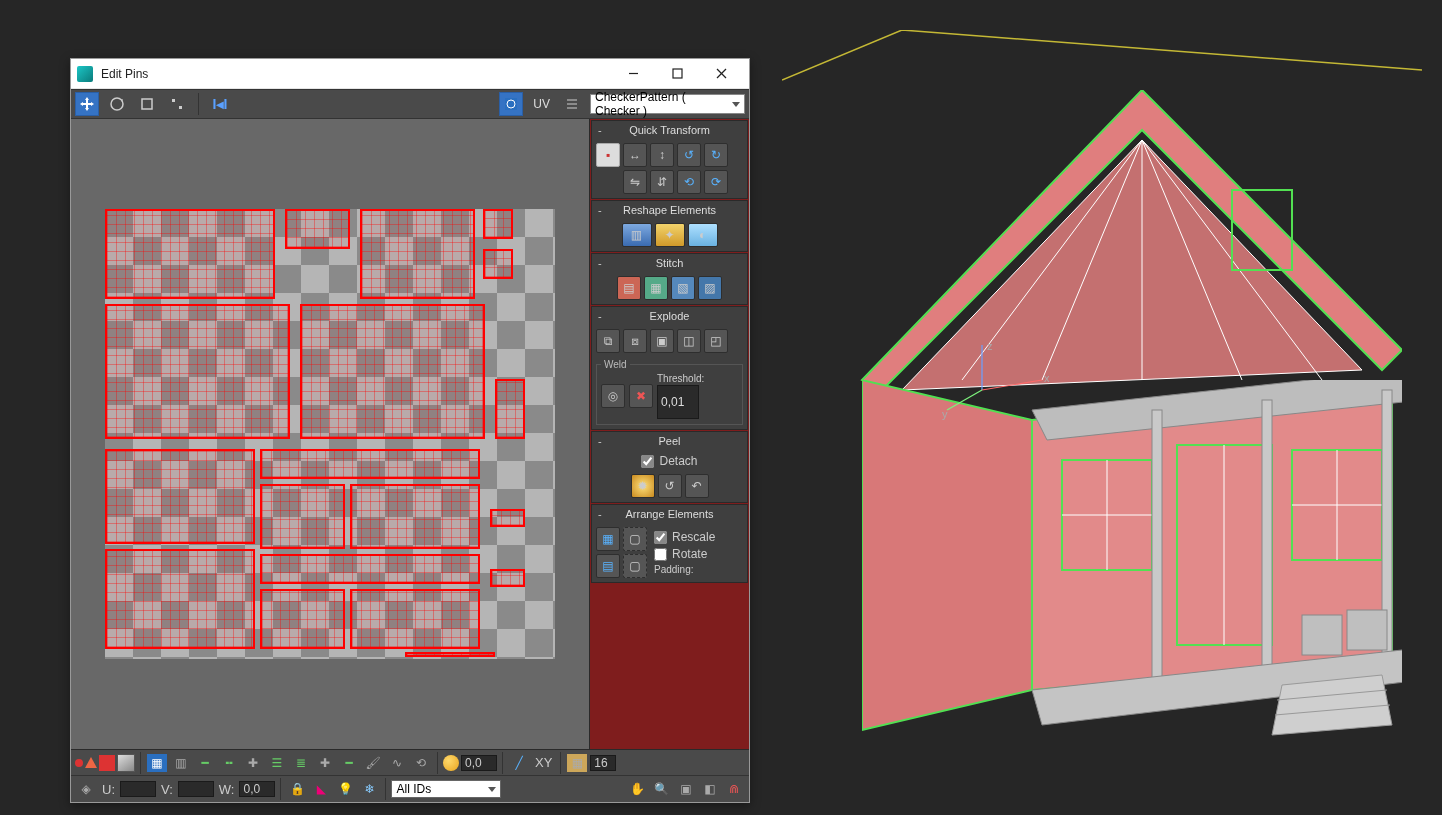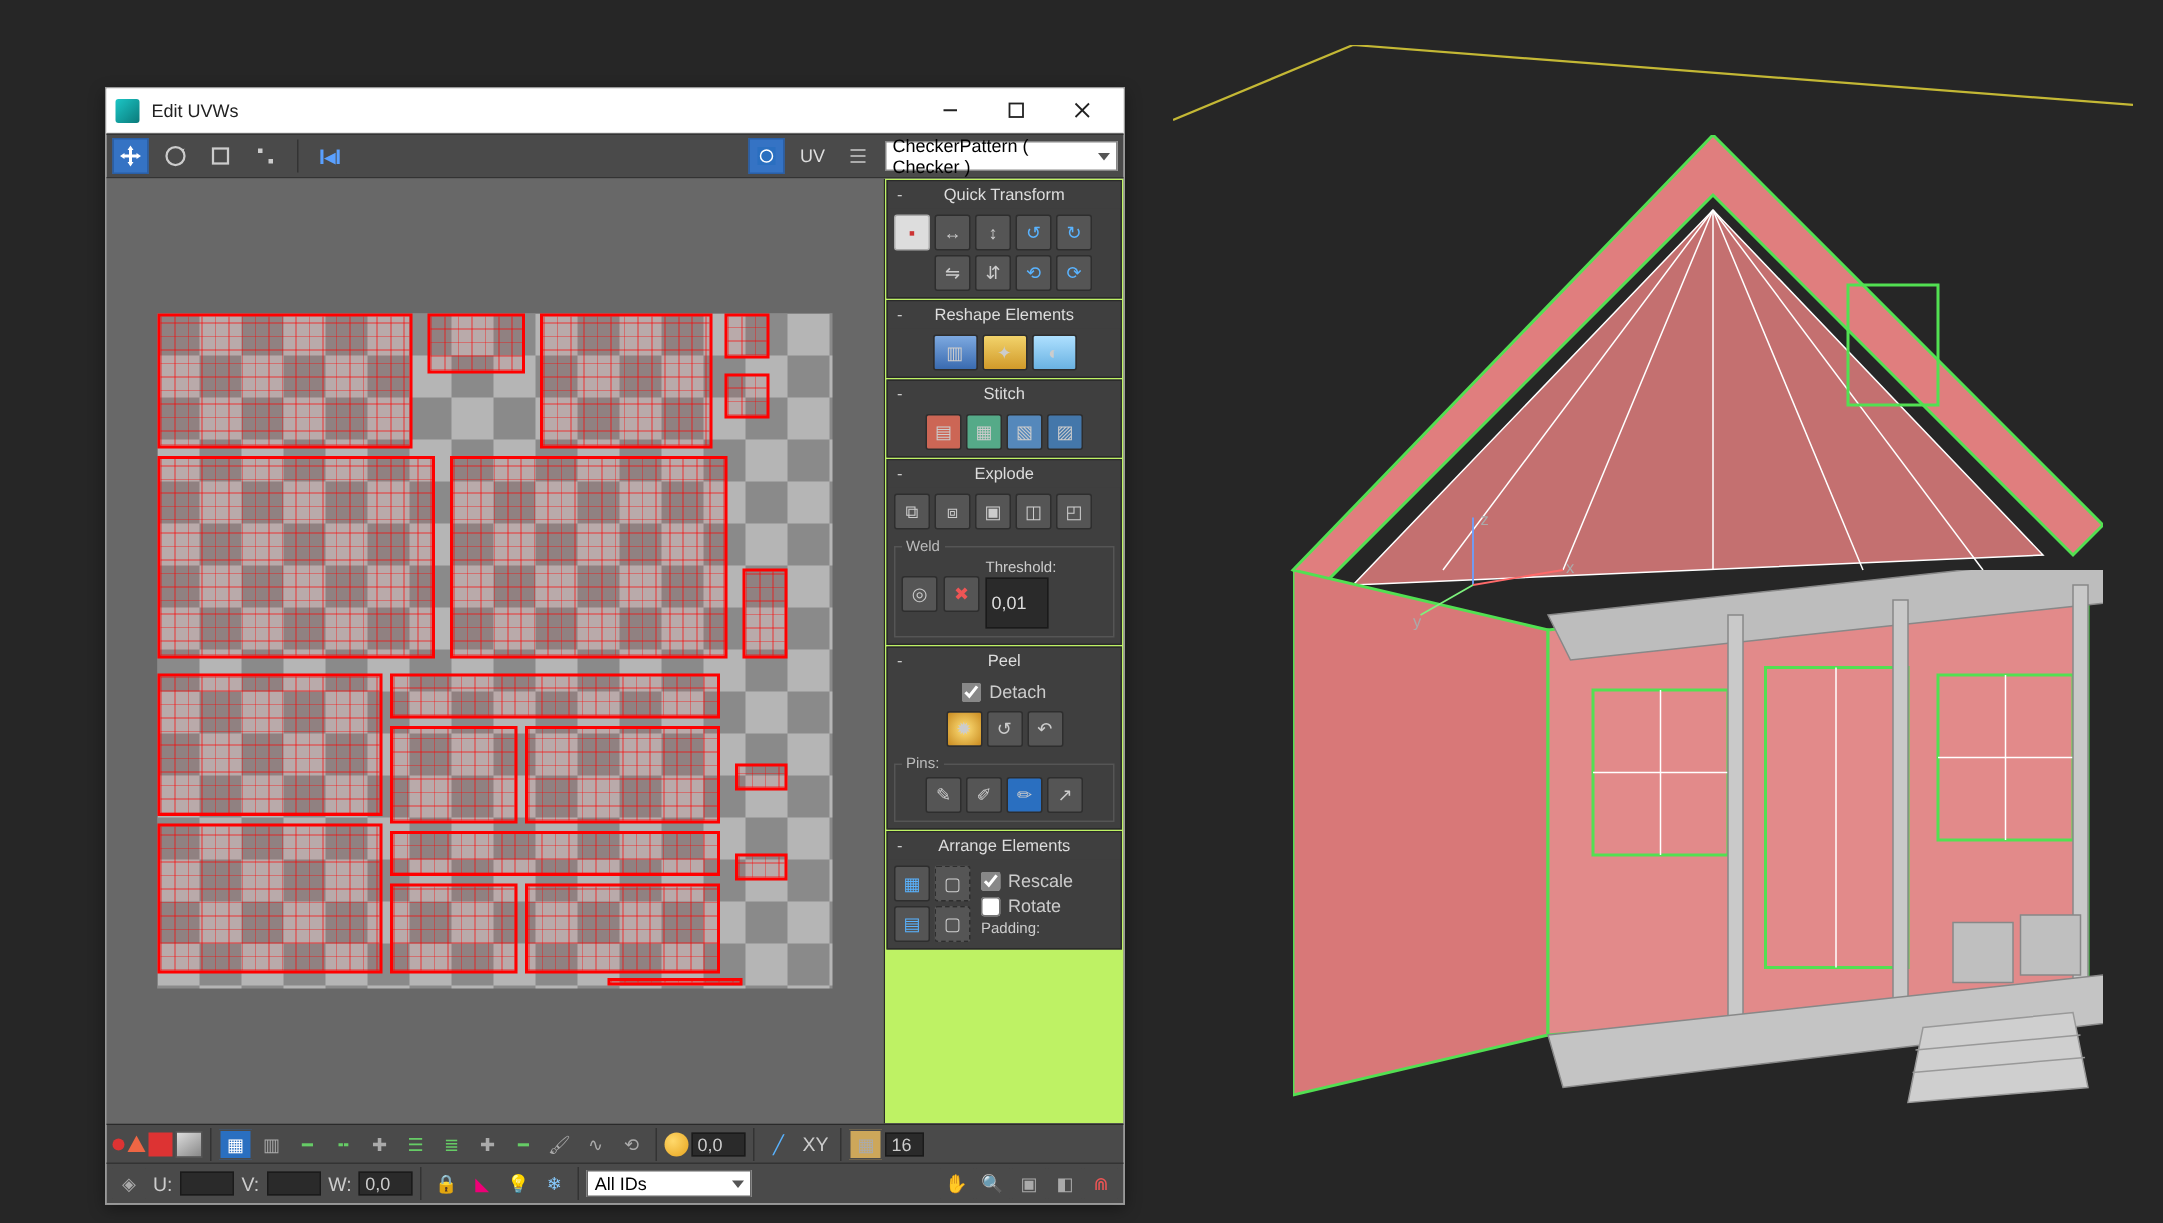--- a/index.html
+++ b/index.html
@@ -52,21 +52,21 @@
   .i12{left:245px;top:275px;width:130px;height:65px;}
   .i13{left:385px;top:300;width:35px;height:18px;}
   .i14{left:0;top:340px;width:150px;height:100px;}
   .i15{left:155px;top:345px;width:220px;height:30px;}
   .i16{left:155px;top:380px;width:85px;height:60px;}
   .i17{left:245px;top:380px;width:130px;height:60px;}
   .i18{left:385px;top:360px;width:35px;height:18px;}
   .i19{left:300px;top:443px;width:90px;height:5px;}
 
   
-  .side-panel{width:160px;background:#bef264;border-left:1px solid #2a2a2a;overflow-y:auto;}
+  .side-panel{width:160px;background:#7f1d1d;border-left:1px solid #2a2a2a;overflow-y:auto;}
   .rollout{border:1px solid #2a2a2a;margin:1px;background:#3f3f3f;}
   .rollout-hd{height:18px;background:#3f3f3f;color:#ddd;font-size:11px;display:flex;align-items:center;justify-content:center;position:relative;cursor:pointer;}
   .rollout-hd::before{content:"-";position:absolute;left:6px;color:#ccc;}
   .rollout-body{padding:4px;display:flex;flex-wrap:wrap;gap:3px;align-items:center;}
   .icon-btn{width:24px;height:24px;background:#555;border:1px solid #2e2e2e;display:flex;align-items:center;justify-content:center;color:#ccc;cursor:pointer;border-radius:2px;}
   .icon-btn.blue{background:#2a6fc0;}
   .icon-btn.wide{width:30px;}
   .fieldset-mini{border:1px solid #555;padding:3px 4px 5px;margin-top:3px;width:100%;}
   .fieldset-mini legend{color:#bbb;font-size:10px;padding:0 3px;}
   .chk{display:flex;align-items:center;gap:5px;color:#ccc;font-size:11px;}
@@ -148,21 +148,21 @@
 
   <svg style="position:absolute;left:40px;top:30px" width="640" height="60">
     <polyline points="0,50 120,0 640,40" fill="none" stroke="#c4b835" stroke-width="1.5"></polyline>
   </svg>
 </div>
 
 <div class="uv-window">
 
   <div class="titlebar">
     <div class="app-icon"></div>
-    <span class="title-text">Edit UVWs</span>
+    <span class="title-text">Edit Pins</span>
     <div class="winbtn">
         <svg viewBox="0 0 11 11">
           <line x1="1" y1="5.5" x2="10" y2="5.5" stroke="#222" stroke-width="1.2"></line>
         </svg>
       </div>
     <div class="winbtn">
         <svg viewBox="0 0 11 11">
           <rect x="1" y="1" width="9" height="9" fill="none" stroke="#222" stroke-width="1.2"></rect>
         </svg>
       </div>
@@ -315,29 +315,20 @@
         <div class="rollout-body" style="flex-direction:column;align-items:center">
           <label class="chk">
             <input type="checkbox" checked="" style="">
             <span>Detach</span>
           </label>
           <div style="display:flex;gap:3px;margin-top:3px">
             <div class="icon-btn" style="background:radial-gradient(#ffe17a,#c98a1f)">✹</div>
             <div class="icon-btn">↺</div>
             <div class="icon-btn">↶</div>
           </div>
-          <fieldset class="fieldset-mini">
-            <legend>Pins:</legend>
-            <div style="display:flex;gap:3px;justify-content:center">
-              <div class="icon-btn">✎</div>
-              <div class="icon-btn">✐</div>
-              <div class="icon-btn blue">✏</div>
-              <div class="icon-btn">↗</div>
-            </div>
-          </fieldset>
         </div>
       </div>
 
       <div class="rollout">
         <div class="rollout-hd">Arrange Elements</div>
         <div class="rollout-body">
           <div style="display:flex;flex-direction:column;gap:3px">
             <div class="icon-btn" style="color:#59b3ff">▦</div>
             <div class="icon-btn" style="color:#59b3ff">▤</div>
           </div>

